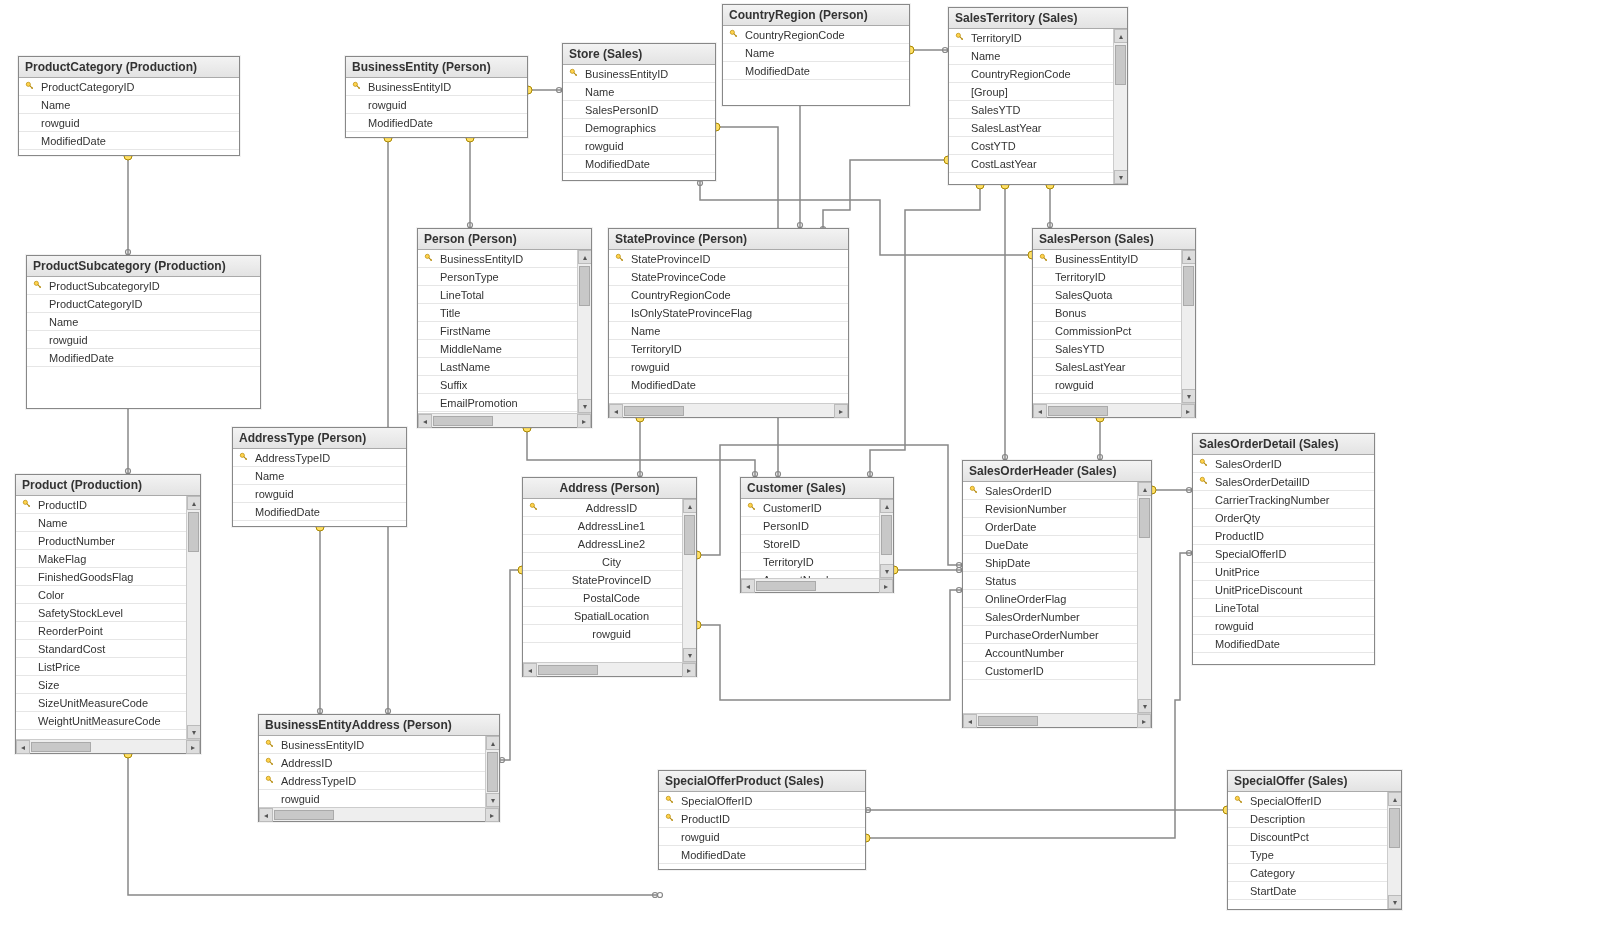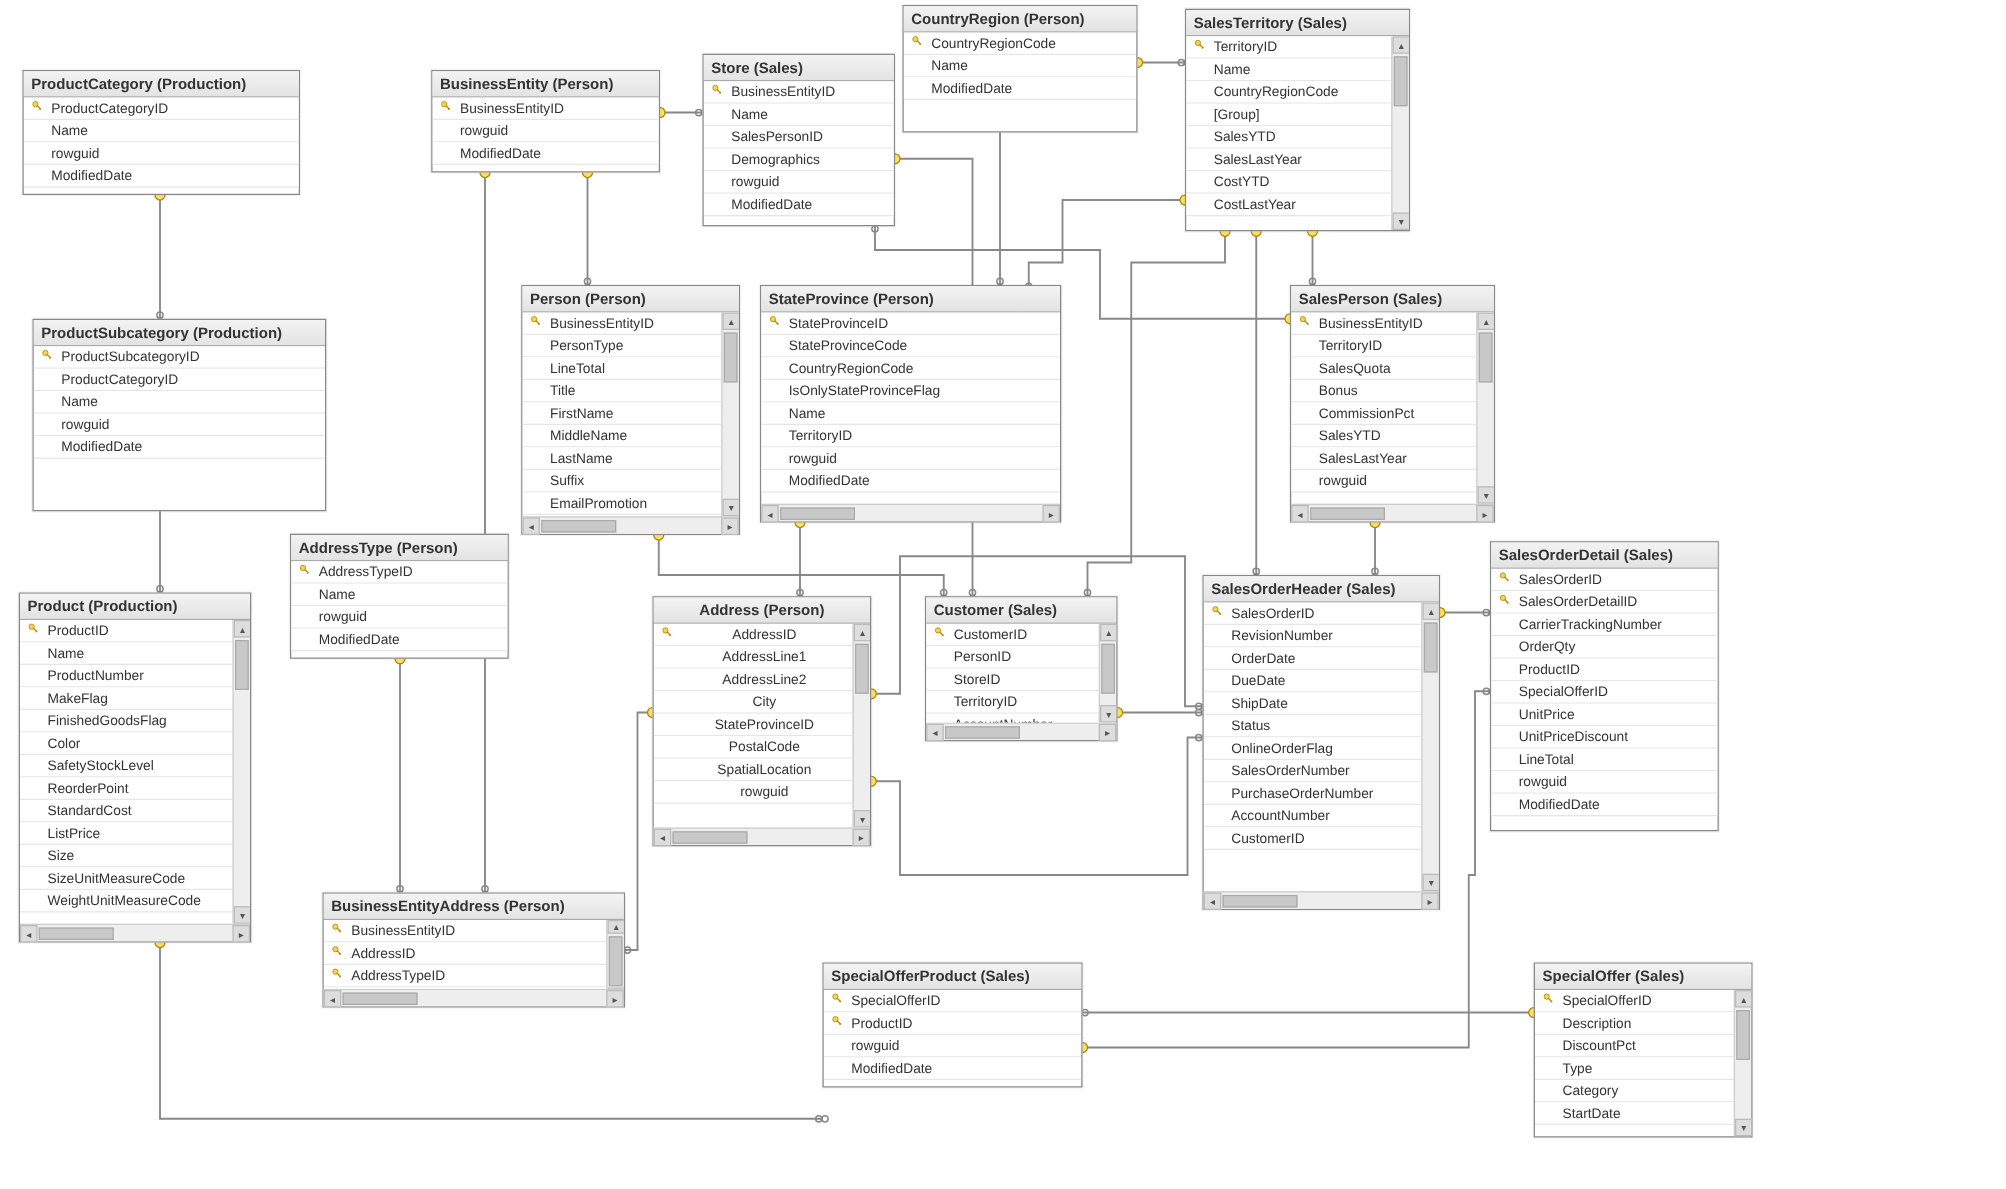--- a/index.html
+++ b/index.html
@@ -463,21 +463,21 @@
             <span class="key-cell"></span>
             <span class="col-name">rowguid</span>
           </div>
           <div class="col-row">
             <span class="key-cell"></span>
             <span class="col-name">ModifiedDate</span>
           </div>
         </div>
       </div>
     </div>
-    <div class="entity" style="left: 258px; top: 714px; width: 242px; height: 92px;">
+    <div class="entity" style="left: 258px; top: 714px; width: 242px; height: 108px;">
       <div class="entity-header">BusinessEntityAddress (Person)</div>
       <div class="entity-body" style="flex: 1 1 0%;">
         <div style="padding-right: 14px; overflow: hidden; flex: 1 1 0%;">
           <div class="col-row">
             <span class="key-cell">
               <span class="key-icon"><svg viewBox="0 0 12 12">
                   <circle cx="4" cy="4" r="2.5" fill="#ffd24d" stroke="#b38600" stroke-width="0.8"></circle>
                   <rect x="5.5" y="5.5" width="1.2" height="5" fill="#b38600" transform="rotate(-45 6 6)"></rect>
                   <rect x="8" y="8" width="2" height="0.8" fill="#b38600" transform="rotate(-45 9 9)"></rect>
                 </svg></span>

